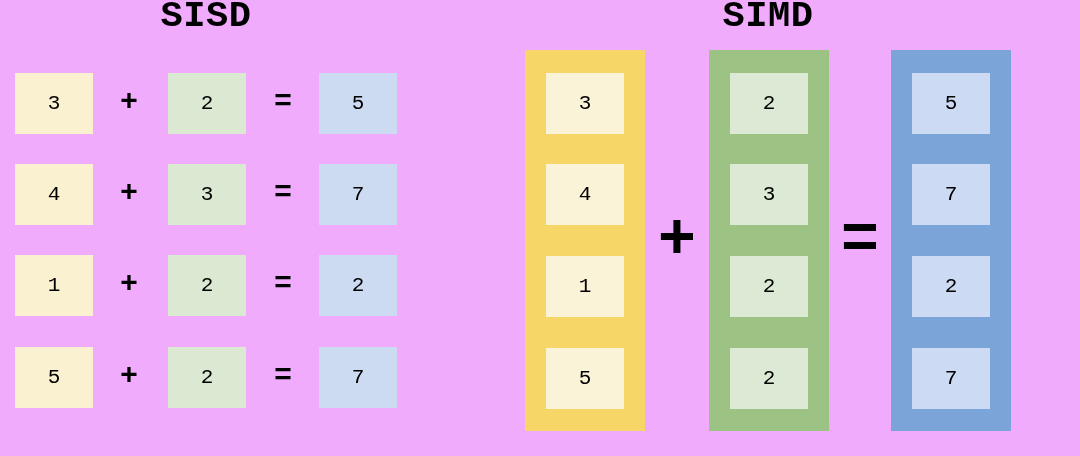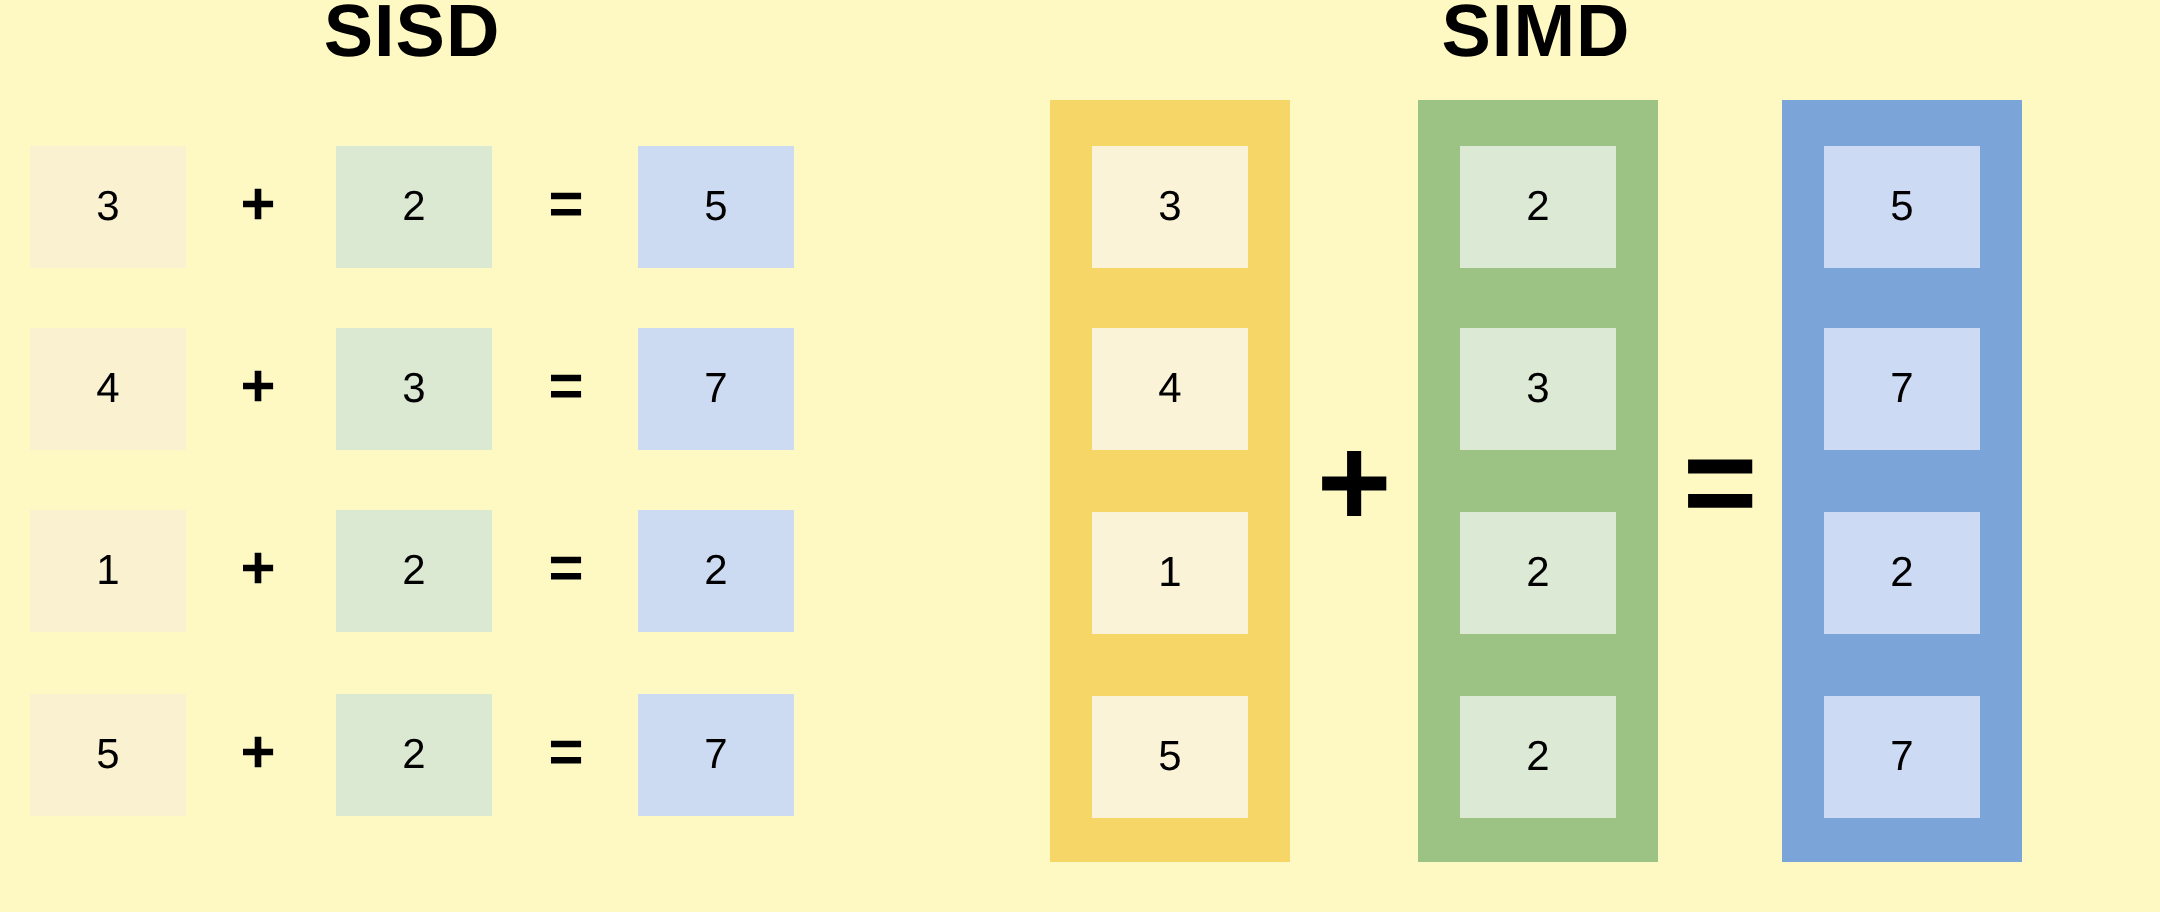--- a/index.html
+++ b/index.html
@@ -1,22 +1,22 @@
 <!DOCTYPE html>
 <html><head>
 <meta charset="utf-8">
 <style>
   * { margin: 0; padding: 0; box-sizing: border-box; }
   html, body { background: #ffffff; }
   .stage {
     position: relative;
     width: 1080px;
     height: 456px;
-    background: #fef9c3;
-    font-family: Liberation Sans, sans-serif;
+    background: #f0abfc;
+    font-family: Liberation Mono, monospace;
     color: #000000;
     overflow: hidden;
   }
   .diagram-title {
     position: absolute;
     top: -6px;
     text-align: center;
     font-weight: bold;
     font-size: 37px;
     line-height: 44px;

